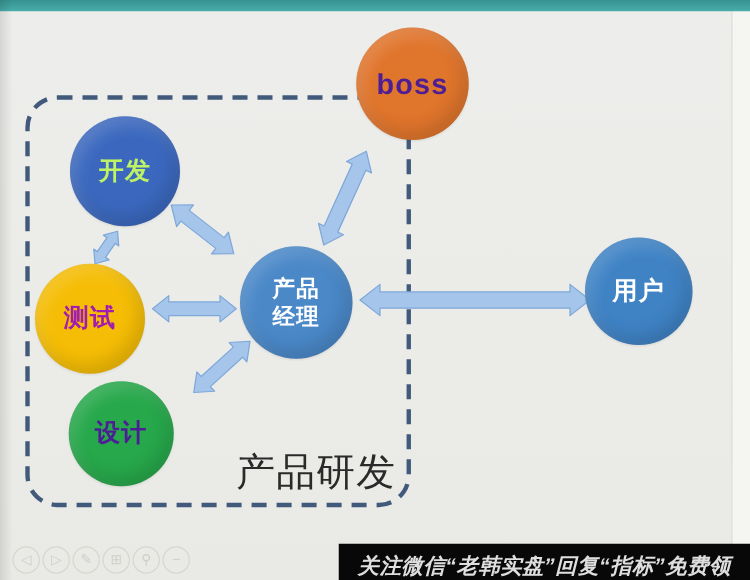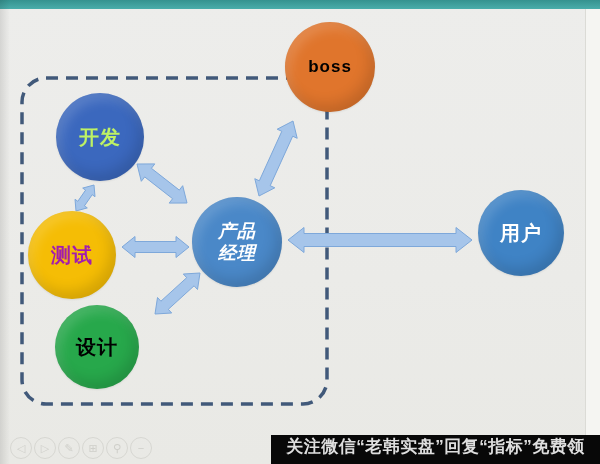--- a/index.html
+++ b/index.html
@@ -30,21 +30,21 @@
   .toolbar{
     position:absolute;left:10px;top:437px;display:flex;gap:2px;z-index:2;
   }
   .tool-icon{
     width:20px;height:20px;border:1px solid #D7D7D2;border-radius:50%;
     color:#CFCFCA;font-size:11px;line-height:20px;text-align:center;
     display:inline-block;user-select:none;
   }
   .watermark-bar{
     position:absolute;left:271px;top:435px;width:329px;height:29px;
-    display:flex;align-items:flex-start;justify-content:center;z-index:5;
+    display:flex;align-items:flex-end;justify-content:center;z-index:5;font-style:italic;
   }
   .watermark-text{
     font-size:17px;font-weight:700;letter-spacing:0.5px;white-space:nowrap;
   }
 </style>
 </head>
 <body>
 
 <div class="stage">
   <div class="top-bar" id="top-bar" style="background: linear-gradient(rgb(53, 146, 143), rgb(74, 173, 170));"></div>
@@ -54,29 +54,30 @@
       <rect x="22" y="78" width="305" height="326" rx="24" fill="none" stroke="#41597A" stroke-width="3.5" stroke-dasharray="12 8"></rect>
       <polygon points="137,164 141.3,181.3 144.7,176.9 172.6,198.7 169.2,203.1 187,203 182.7,185.7 179.3,190.1 151.4,168.3 154.8,163.9" fill="#A6C5EA" stroke="#7EA8DA" stroke-width="1" stroke-linejoin="round"></polygon>
       <polygon points="94,185 82.7,188.1 85.6,190.1 77.8,201.3 75,199.3 76,211 87.3,207.9 84.4,205.9 92.2,194.7 95,196.7" fill="#A6C5EA" stroke="#7EA8DA" stroke-width="1" stroke-linejoin="round"></polygon>
       <polygon points="122,247 135,257.5 135,252.5 176,252.5 176,257.5 189,247 176,236.5 176,241.5 135,241.5 135,236.5" fill="#A6C5EA" stroke="#7EA8DA" stroke-width="1" stroke-linejoin="round"></polygon>
       <polygon points="155,314 171.7,313 168.3,309.3 194.1,285.8 197.5,289.5 200,273 183.3,274 186.7,277.7 160.9,301.2 157.5,297.5" fill="#A6C5EA" stroke="#7EA8DA" stroke-width="1" stroke-linejoin="round"></polygon>
       <polygon points="293,121 277.2,129.2 281.8,131.3 259.3,180.8 254.8,178.7 259,196 274.8,187.8 270.2,185.7 292.7,136.2 297.2,138.3" fill="#A6C5EA" stroke="#7EA8DA" stroke-width="1" stroke-linejoin="round"></polygon>
       <polygon points="288,240 304,252.5 304,246.5 456,246.5 456,252.5 472,240 456,227.5 456,233.5 304,233.5 304,227.5" fill="#A6C5EA" stroke="#7EA8DA" stroke-width="1" stroke-linejoin="round"></polygon>
     </svg>
 
   <div id="nodes">
-      <div class="node" style="left: 285px; top: 22px; width: 90px; height: 90px; background: rgb(224, 117, 44);"><span style="color: #000000; font-size: 17px;">boss</span></div>
+      <div class="node" style="left: 285px; top: 22px; width: 90px; height: 90px; background: rgb(224, 117, 44);"><span style="color: #4c1d95; font-size: 23px;">boss</span></div>
       <div class="node" style="left: 56px; top: 93px; width: 88px; height: 88px; background: rgb(59, 104, 190);"><span style="color: #bef264; font-size: 20px;">开发</span></div>
       <div class="node" style="left: 28px; top: 211px; width: 88px; height: 88px; background: rgb(245, 189, 5);"><span style="color: #a21caf; font-size: 20px;">测试</span></div>
-      <div class="node" style="left: 55px; top: 305px; width: 84px; height: 84px; background: rgb(39, 168, 75);"><span style="color: #000000; font-size: 20px;">设计</span></div>
-      <div class="node" style="left: 192px; top: 197px; width: 90px; height: 90px; background: rgb(74, 136, 200);"><span style="color: rgb(255, 255, 255); font-size: 18px; font-style: italic;">产品
+      <div class="node" style="left: 55px; top: 305px; width: 84px; height: 84px; background: rgb(39, 168, 75);"><span style="color: #4c1d95; font-size: 20px;">设计</span></div>
+      <div class="node" style="left: 192px; top: 197px; width: 90px; height: 90px; background: rgb(74, 136, 200);"><span style="color: rgb(255, 255, 255); font-size: 18px;">产品
 经理</span></div>
-      <div class="node" style="left: 478px; top: 190px; width: 86px; height: 86px; background: rgb(63, 131, 197);"><span style="color: rgb(255, 255, 255); font-size: 20px;">用户</span></div>
+      <div class="node" style="left: 468px; top: 190px; width: 86px; height: 86px; background: rgb(63, 131, 197);"><span style="color: rgb(255, 255, 255); font-size: 20px;">用户</span></div>
     </div>
 
+  <div class="group-label" id="group-label" style="left: 189px; top: 357px; font-size: 31px;">产品研发</div>
 
   <div class="toolbar" id="toolbar">
       <span class="tool-icon">◁</span>
       <span class="tool-icon">▷</span>
       <span class="tool-icon">✎</span>
       <span class="tool-icon">⊞</span>
       <span class="tool-icon">⚲</span>
       <span class="tool-icon">−</span>
     </div>
 

